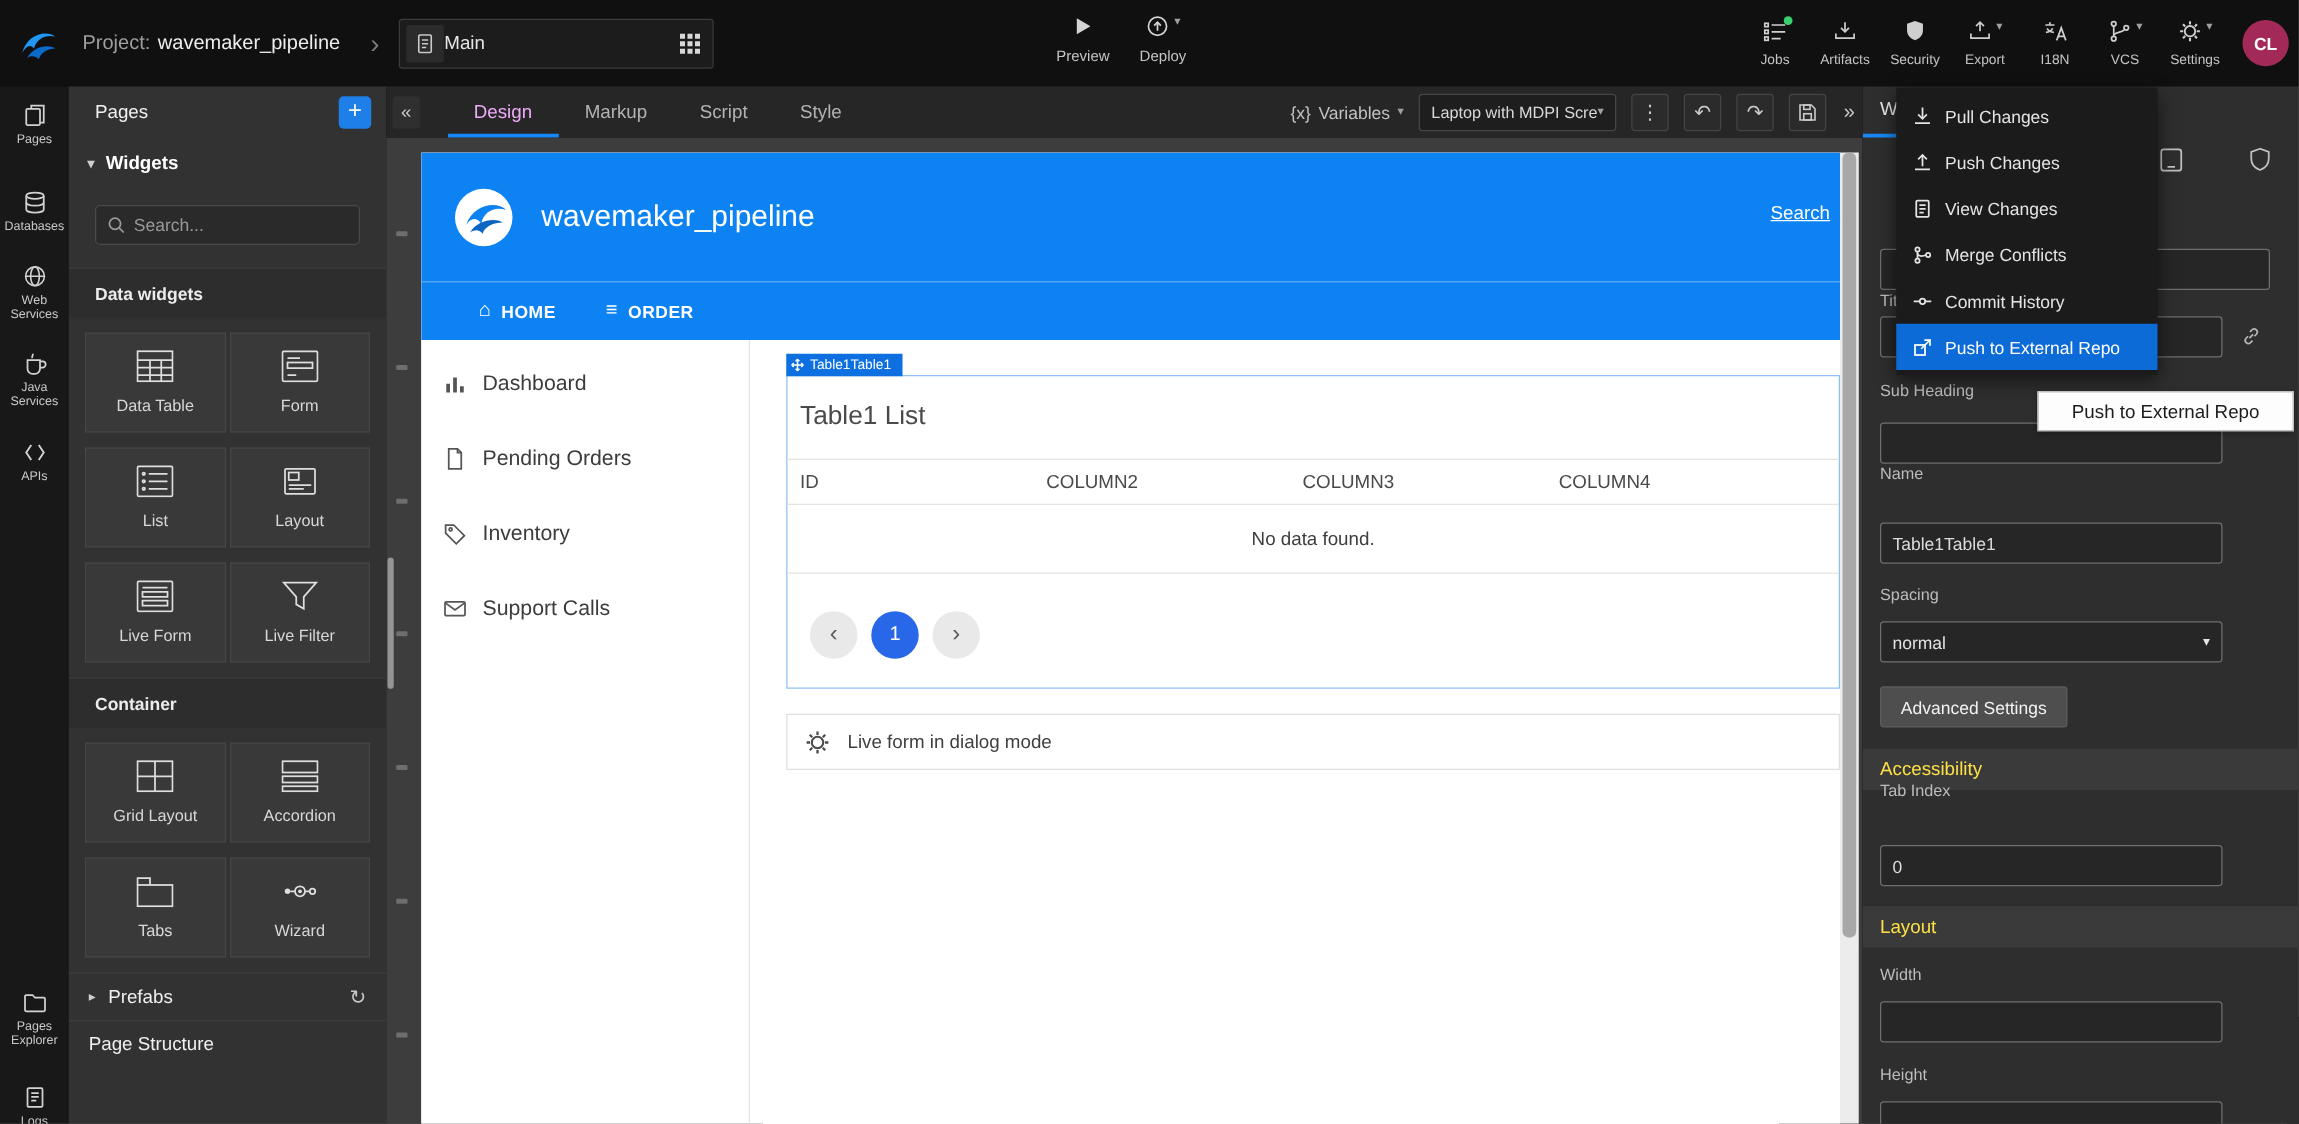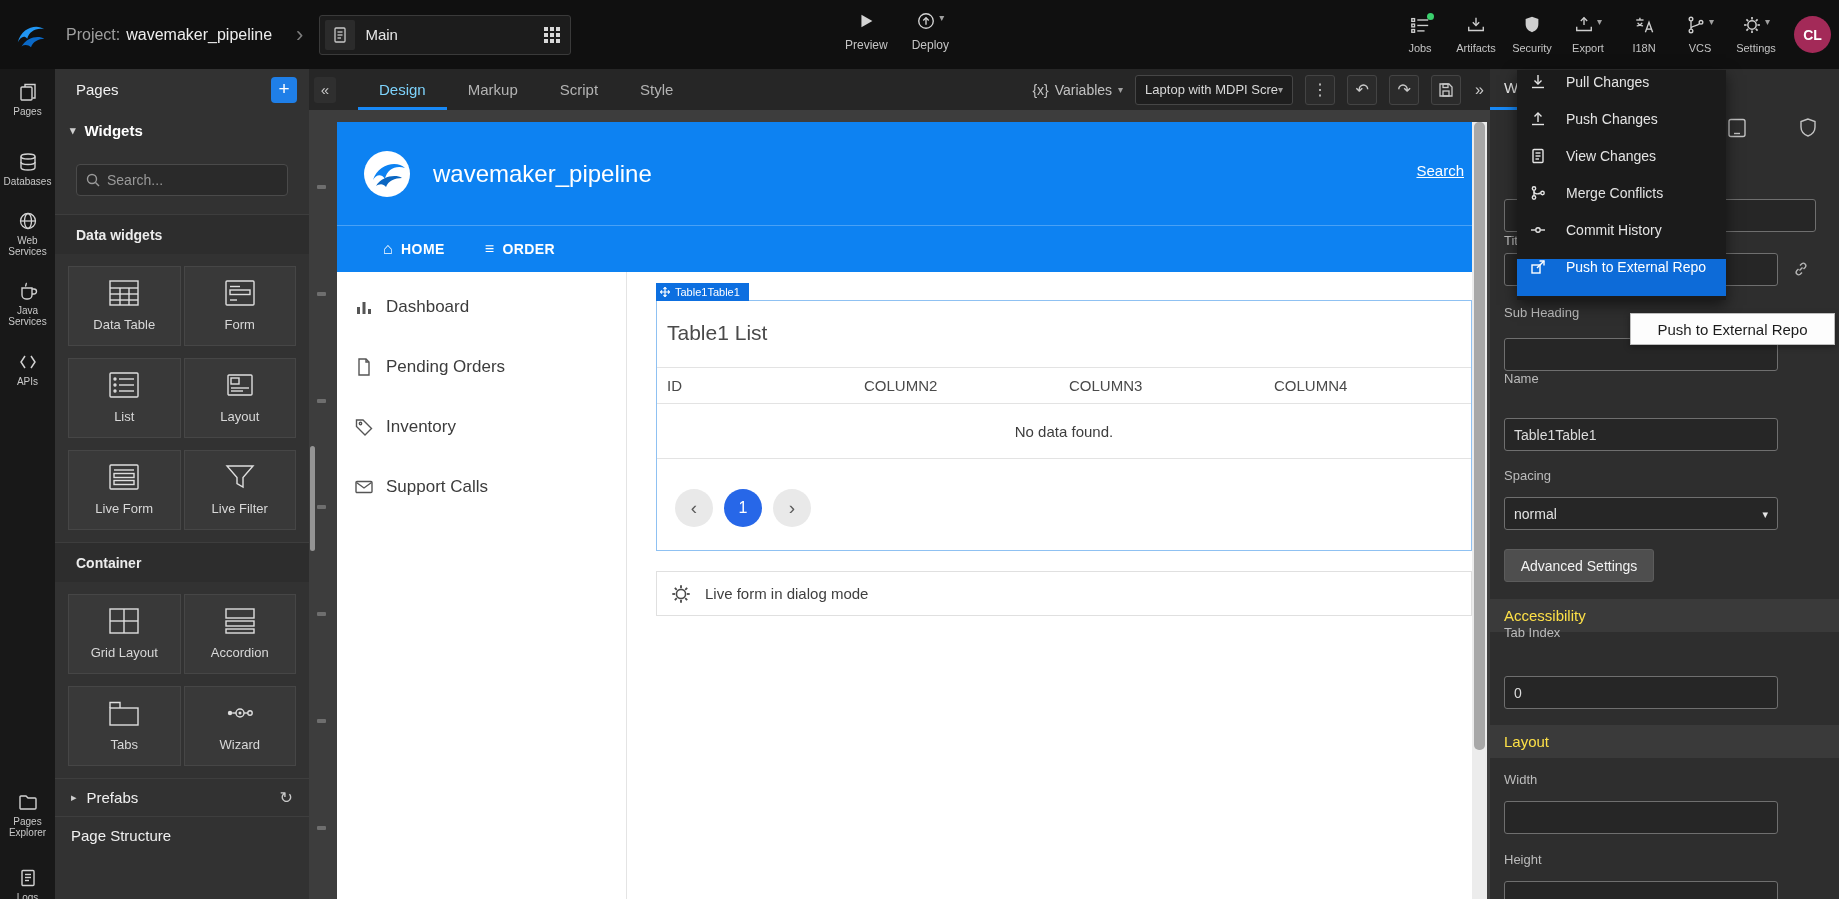--- a/index.html
+++ b/index.html
@@ -9,37 +9,37 @@
 #app{position:relative;width:1839px;height:899px}
 
 
 .topbar{position:absolute;left:0;top:0;width:100%;height:69px;background:#101010;display:flex;align-items:center;z-index:20}
 .logo{margin-left:12px}
 .project{margin-left:16px;font-size:16px;color:#9f9f9f;white-space:nowrap}
 .project .pname{color:#ededed;margin-left:6px}
 .crumb{color:#7c7c7c;font-size:22px;margin:0 16px 0 24px;line-height:1}
 .page-selector{width:252px;height:40px;background:#1c1c1c;border:1px solid #3a3a3a;border-radius:3px;display:flex;align-items:center}
 .ps-doc{width:30px;height:30px;margin-left:5px;background:#2b2b2b;border-radius:2px;display:flex;align-items:center;justify-content:center}
-.ps-name{flex:1;margin-left:10px;color:#e6e6e6;font-size:15px}
+.ps-name{flex:1;color:#e6e6e6;font-size:15px}
 .ps-grid{margin-right:8px}
 .tb-center{position:absolute;left:845px;top:11px;display:flex;gap:24px}
 .tb-action{display:flex;flex-direction:column;align-items:center;color:#c4c4c4;font-size:12px;gap:5px}
 .ic-row{display:flex;align-items:flex-start;gap:3px;height:22px;position:relative}
 .caret{color:#a0a0a0;font-size:10px;line-height:14px}
 .tb-right{position:absolute;right:8px;top:0;height:69px;display:flex;align-items:center}
 .tb-item{width:56px;display:flex;flex-direction:column;align-items:center;color:#c4c4c4;font-size:11px;gap:5px}
 .jobs-dot{position:absolute;top:-2px;right:-4px;width:7px;height:7px;border-radius:50%;background:#3bd06e}
 .avatar{width:37px;height:37px;border-radius:50%;background:#a32a58;color:#fff;font-size:14px;font-weight:700;display:flex;align-items:center;justify-content:center;margin-left:10px}
 
 
 .design-toolbar{position:absolute;left:309px;top:69px;width:1181px;height:41px;background:#262626;display:flex;align-items:center;z-index:5}
 .collapse-left{width:22px;height:26px;margin-left:5px;color:#c9c9c9;font-size:15px;display:flex;align-items:center;justify-content:center;background:#2f2f2f;border-radius:3px}
 .dtabs{display:flex;margin-left:22px;height:41px}
 .dtab{padding:0 21px;line-height:41px;font-size:15px;color:#b3b3b3}
-.dtab.active{color:#7dd3fc;box-shadow:inset 0 -3px 0 #1788f5}
+.dtab.active{color:#f0abfc;box-shadow:inset 0 -3px 0 #1788f5}
 .tright{margin-left:auto;display:flex;align-items:center;gap:12px;padding-right:6px}
 .vars{display:flex;align-items:center;gap:6px;color:#c2c2c2;font-size:14px}
 .device{width:158px;height:30px;background:#1e1e1e;border:1px solid #464646;border-radius:3px;color:#d9d9d9;font-size:13px;display:flex;align-items:center;padding:0 9px}
 .device .lbl{flex:1;white-space:nowrap;overflow:hidden}
 .icon-btn{min-width:30px;height:30px;border:1px solid #444;border-radius:3px;color:#c9c9c9;display:flex;align-items:center;justify-content:center;font-size:16px;background:#2b2b2b}
 .expand-right{color:#c9c9c9;font-size:16px;margin-left:2px}
 
 
 .side-rail{position:absolute;left:0;top:69px;width:55px;bottom:0;background:#181818}
 .rail-item{position:absolute;left:0;width:55px;display:flex;flex-direction:column;align-items:center;gap:4px;color:#c9c9c9;font-size:10px;text-align:center;line-height:11px}
@@ -66,21 +66,21 @@
 .center-col{position:absolute;left:309px;top:110px;width:1181px;bottom:0;background:#3d3d3d}
 .rmark{position:absolute;left:8px;width:9px;height:4px;background:#6e6e6e;border-radius:1px}
 .canvas{position:absolute;left:28px;top:12px;width:1135px;bottom:0;background:#fff;overflow:hidden}
 .app-header{height:103px;background:#0d82f2;position:relative;display:flex;align-items:center;padding-left:24px}
 .app-title{color:#fff;font-size:24px;margin-left:20px}
 .search-link{position:absolute;right:8px;top:40px;color:#fff;font-size:15px;text-decoration:underline}
 .app-nav{height:47px;background:#0d82f2;border-top:1px solid rgba(255,255,255,.25);display:flex;align-items:center;padding-left:46px;gap:40px}
 .nav-item{display:flex;align-items:center;gap:8px;color:#fff;font-size:14px;font-weight:700;letter-spacing:.4px}
 .nav-ic{font-size:16px;font-weight:400}
 .app-body{position:relative;height:627px;display:flex;background:#fff}
-.app-menu{width:290px;border-right:1px solid #e4e4e4;padding-top:5px}
+.app-menu{width:263px;border-right:1px solid #e4e4e4;padding-top:5px}
 .menu-item{display:flex;align-items:center;gap:12px;padding-left:17px;height:60px;color:#3c3c3c;font-size:17px}
 .app-content{position:relative;flex:1}
 .widget-tag{position:absolute;left:29px;top:11px;height:18px;background:#0d6fe0;color:#fff;font-size:11px;display:flex;align-items:center;gap:5px;padding:0 9px 0 4px;z-index:3}
 .table-card{position:absolute;left:29px;top:28px;right:0;height:251px;background:#fff;border:1px solid #8fc1f2}
 .table-title{padding:20px 0 0 10px;font-size:21px;color:#4a4a4a}
 .table-header{display:grid;grid-template-columns:197px 205px 205px 1fr;margin-top:22px;border-top:1px solid #e3e3e3;border-bottom:1px solid #e3e3e3;height:37px;align-items:center}
 .th-cell{padding-left:10px;font-size:15px;color:#4a4a4a}
 .empty-row{height:55px;line-height:55px;text-align:center;color:#3d3d3d;font-size:15px;border-bottom:1px solid #e3e3e3}
 .pagination{display:flex;align-items:center;gap:11px;padding:30px 0 0 18px}
 .page-btn{width:38px;height:38px;border-radius:50%;background:#e9e9e9;color:#5a5a5a;display:flex;align-items:center;justify-content:center;font-size:19px}
@@ -98,21 +98,21 @@
 .rp-input.wide{width:312px}
 .rp-label{position:absolute;left:14px;color:#bcbcbc;font-size:13px}
 .rp-select{position:absolute;left:14px;width:274px;height:33px;background:#262626;border:1px solid #6f6f6f;border-radius:3px;color:#e2e2e2;font-size:14px;display:flex;align-items:center;padding:0 9px}
 .rp-select .caret{margin-left:auto;color:#e6e6e6;font-size:11px}
 .rp-btn{position:absolute;left:14px;top:480px;width:150px;height:33px;background:#4e4e4e;border:1px solid #5c5c5c;border-radius:3px;color:#f2f2f2;font-size:14px;display:flex;align-items:center;justify-content:center}
 .rp-section{position:absolute;left:0;width:349px;height:33px;background:#3a3a3a;color:#fde047;font-size:15px;display:flex;align-items:center;padding-left:14px}
 .rp-link{position:absolute;left:303px;color:#b5b5b5}
 
 
 .vcs-menu{position:absolute;left:1517px;top:70px;width:209px;background:#1b1b1b;box-shadow:0 5px 14px rgba(0,0,0,.55);z-index:50;padding:4px 0}
-.vm-item{height:37px;display:flex;gap:20px;padding:0 13px;color:#e4e4e4;font-size:14px;white-space:nowrap}
+.vm-item{height:37px;display:flex;align-items:center;gap:10px;padding:0 13px;color:#e4e4e4;font-size:14px;white-space:nowrap}
 .vm-item.hl{background:#0d6bd8;color:#fff}
 .ext-tooltip{position:absolute;left:1630px;top:313px;width:205px;height:32px;background:#fdfdfd;border:1px solid #bdbdbd;color:#1c1c1c;font-size:15px;display:flex;align-items:center;justify-content:center;z-index:60;box-shadow:0 2px 6px rgba(0,0,0,.35)}
 </style>
 </head>
 <body>
 
 <div id="app">
 
   <div class="topbar">
     <span class="logo">

